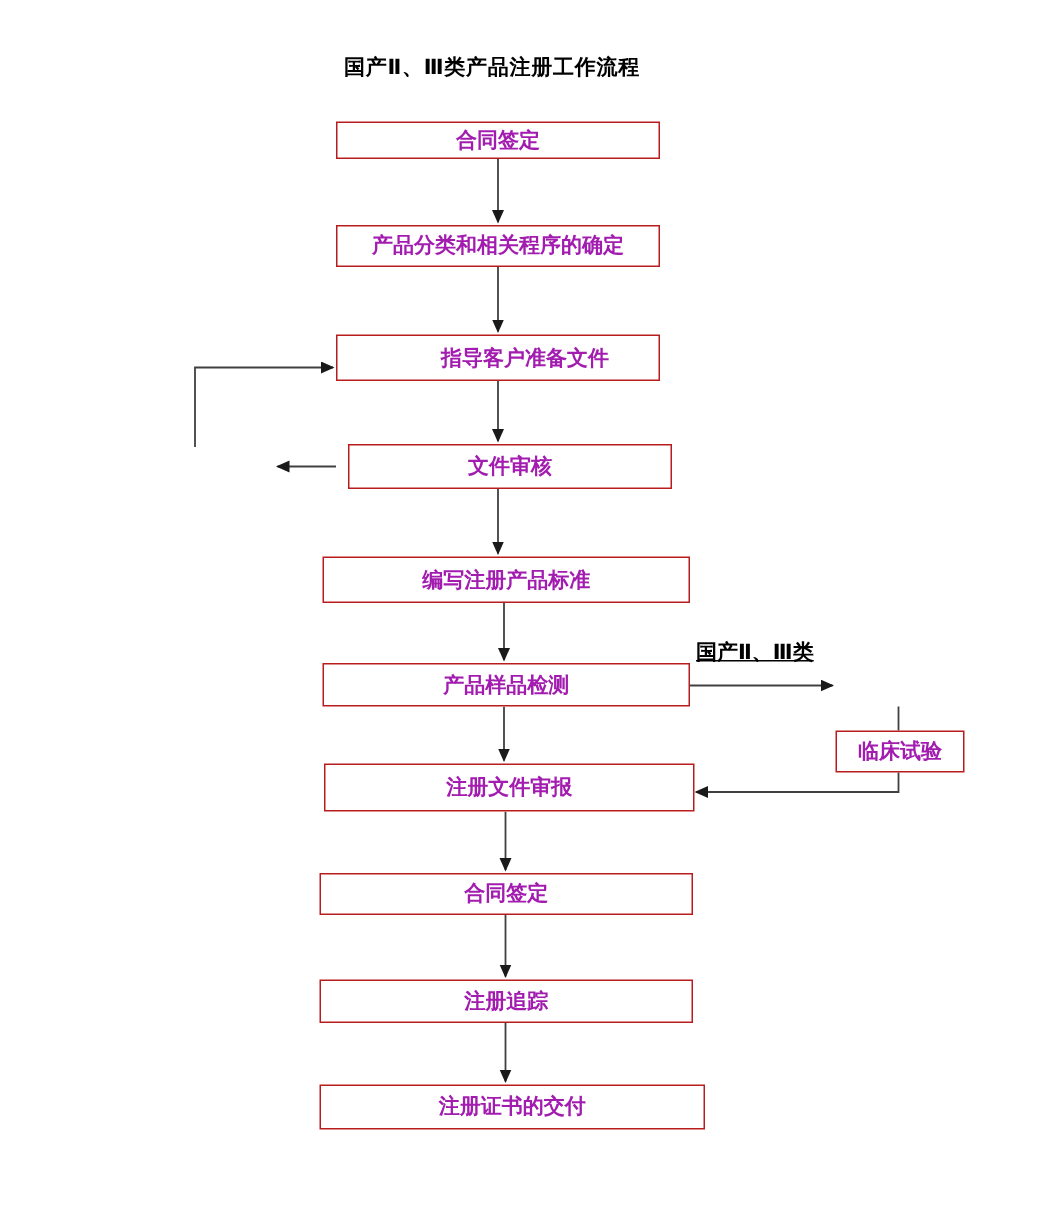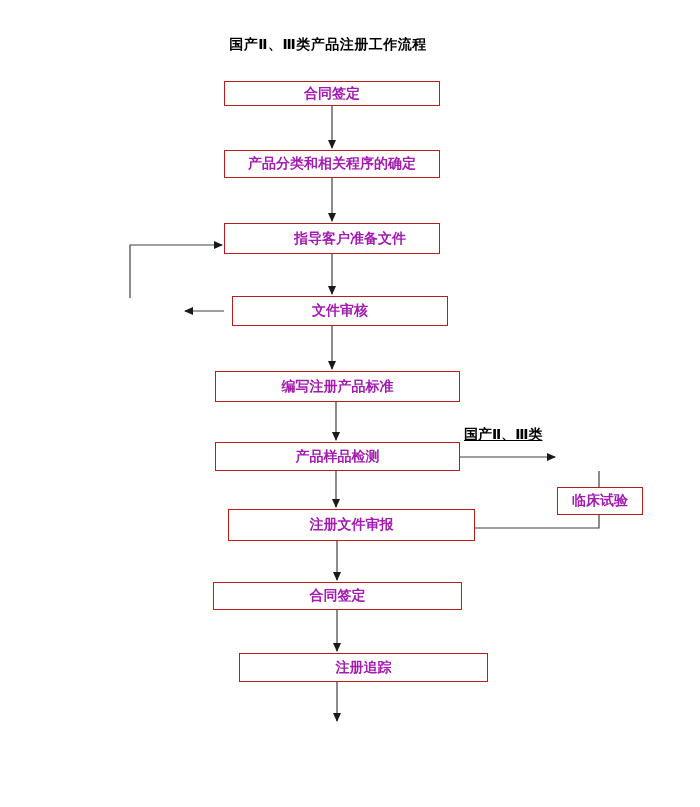--- a/index.html
+++ b/index.html
@@ -38,23 +38,23 @@
     font-weight: bold;
     color: #a21caf;
     white-space: nowrap;
   }
   .b1  { left: 224px; top:  81px; width: 216px; height: 25px; }
   .b2  { left: 224px; top: 150px; width: 216px; height: 28px; }
   .b3  { left: 224px; top: 223px; width: 216px; height: 31px; padding-left: 36px; }
   .b4  { left: 232px; top: 296px; width: 216px; height: 30px; }
   .b5  { left: 215px; top: 371px; width: 245px; height: 31px; }
   .b6  { left: 215px; top: 442px; width: 245px; height: 29px; }
-  .b7  { left: 228px; top: 509px; width: 247px; height: 32px; }
+  .b7  { left: 216px; top: 509px; width: 247px; height: 32px; }
   .b8  { left: 213px; top: 582px; width: 249px; height: 28px; }
-  .b9  { left: 213px; top: 653px; width: 249px; height: 29px; margin-left: 26px; }
+  .b9  { left: 213px; top: 653px; width: 249px; height: 29px; }
   .b10 { left: 213px; top: 723px; width: 257px; height: 30px; }
   .reject   { left:  86px; top: 298px; width:  97px; height: 31px; }
   .clinical { left: 557px; top: 443px; width:  86px; height: 28px; margin-top: 44px; }
   .edge-label {
     position: absolute;
     left: 464px;
     top: 426px;
     width: 92px;
     font-size: 14px;
     font-weight: bold;
@@ -104,17 +104,18 @@
 
   <div class="box b1">合同签定</div>
   <div class="box b2">产品分类和相关程序的确定</div>
   <div class="box b3">指导客户准备文件</div>
   <div class="box b4">文件审核</div>
   <div class="box b6">产品样品检测</div>
   <div class="box b5">编写注册产品标准</div>
   <div class="box b7">注册文件审报</div>
   <div class="box b8">合同签定</div>
   <div class="box b9">注册追踪</div>
+  <div class="box b10">注册证书的交付</div>
 
   <div class="box clinical">临床试验</div>
   <div class="edge-label">国产Ⅱ、Ⅲ类</div>
 
 </div>
 
 </body></html>

